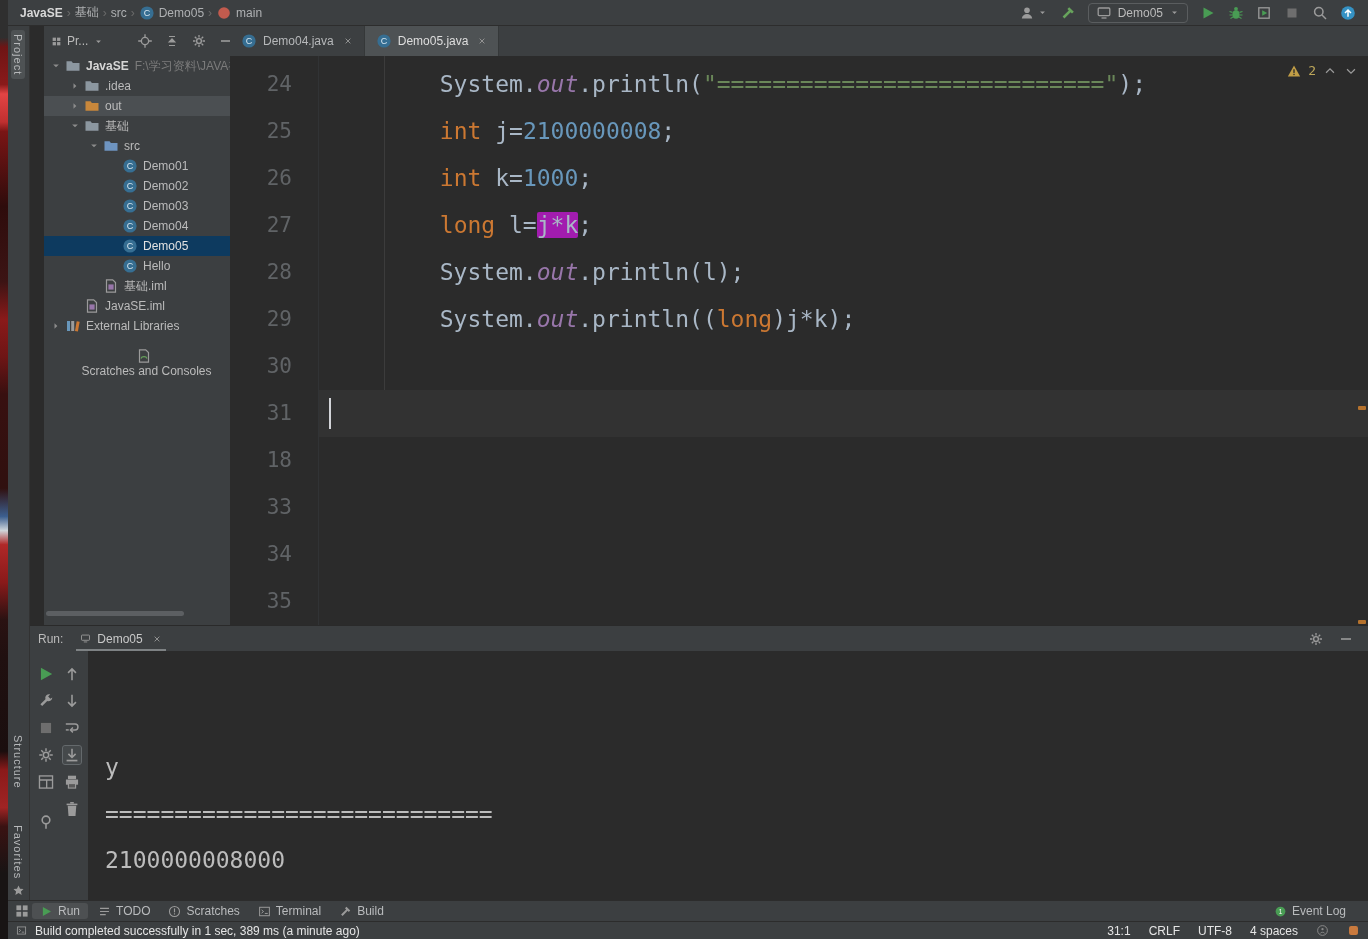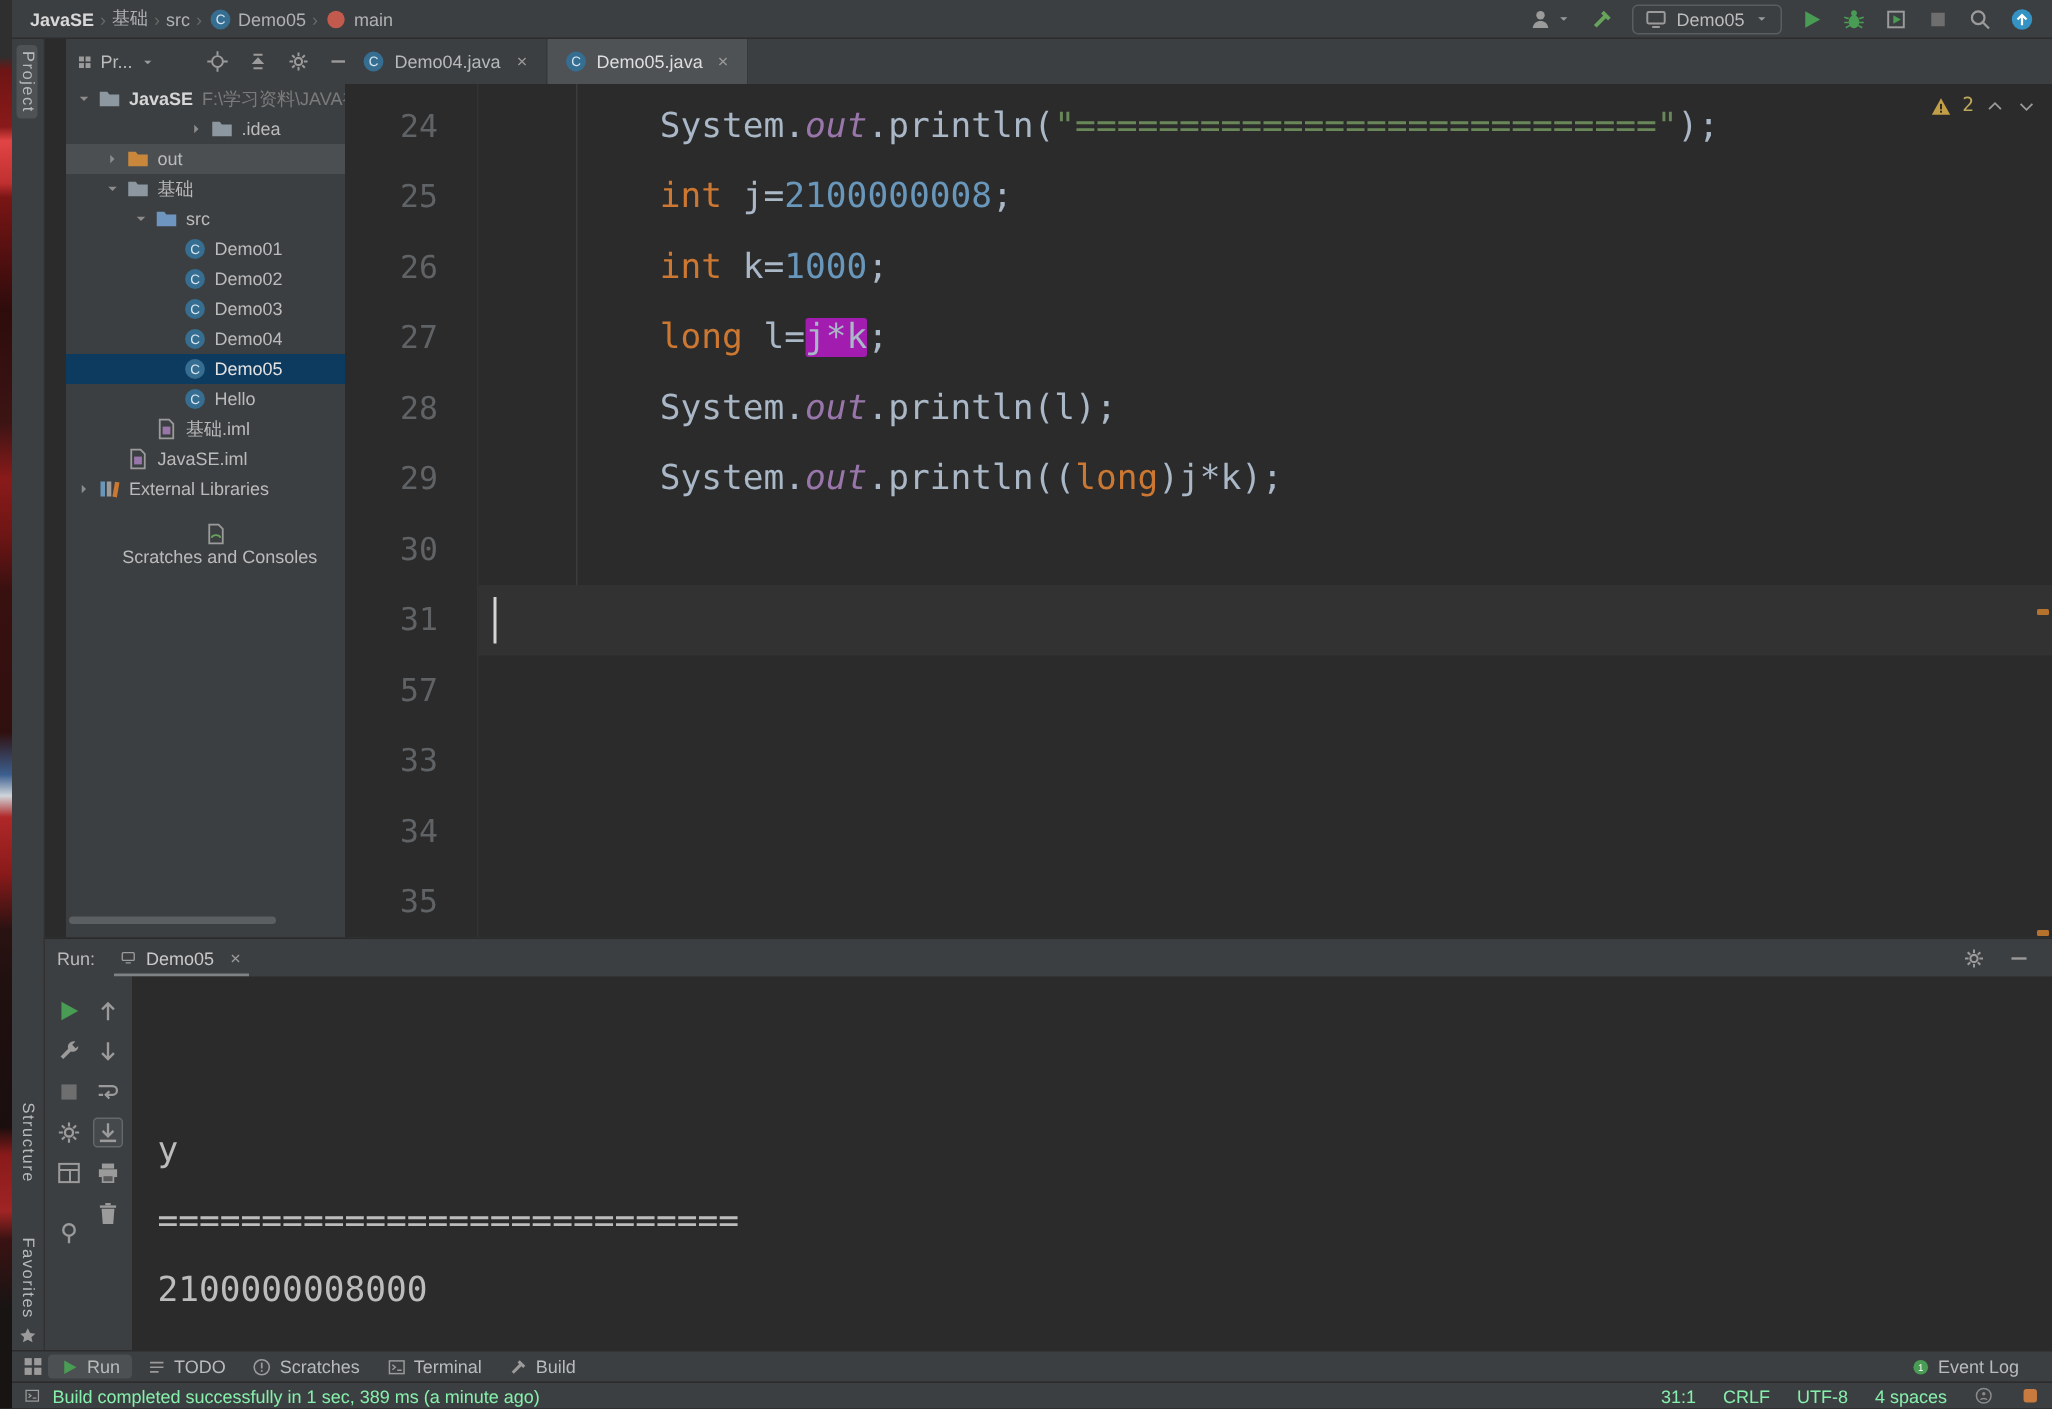--- a/index.html
+++ b/index.html
@@ -98,21 +98,21 @@
   #bottombar{position:absolute;left:8px;top:900px;width:1360px;height:21px;background:#3c3f41;border-top:1px solid #2c2c2c;
     display:flex;align-items:center;gap:2px;padding:0 6px;color:#b9bbbd}
   #bb-left,#bb-right{display:flex;align-items:center;gap:2px}
   #bb-right{margin-left:auto;padding-right:8px}
   .bb-item{display:flex;align-items:center;gap:5px;padding:1px 8px;border-radius:3px;cursor:default}
   .bb-item.active{background:rgba(255,255,255,.09)}
   .bb-item .icon{width:13px;height:13px}
 
   
   #statusbar{position:absolute;left:8px;top:921px;width:1360px;height:18px;background:#3c3f41;border-top:1px solid #2c2c2c;
-    display:flex;align-items:center;padding:0 8px;gap:8px;color:#86efac}
+    display:flex;align-items:center;padding:0 8px;gap:8px;color:#e5e5e5}
   #sb-right{margin-left:auto;display:flex;align-items:center;gap:18px}
   #sb-right .icon{width:13px;height:13px}
 </style>
 </head>
 <body>
 
 <div id="app">
 
   <div id="desktop"></div>
 
@@ -300,21 +300,21 @@
             </svg>
           </span>
           <span class="icon">
             <svg viewBox="0 0 16 16">
               <path d="M1.5 3.2h5l1.4 1.8h6.6v7.8h-13z" fill="#8C97A0"></path>
             </svg>
           </span>
           <span class="bold">JavaSE</span>
           <span class="suffix">F:\学习资料\JAVA初学</span>
         </div>
-        <div class="trow" style="padding-left: 25px; justify-content: center;">
+        <div class="trow" style="padding-left: 25px;">
           <span class="chev">
             <svg viewBox="0 0 16 16">
               <path d="M6 4.2l3.8 3.8L6 11.8z" fill="#8C8C8C"></path>
             </svg>
           </span>
           <span class="icon">
             <svg viewBox="0 0 16 16">
               <path d="M1.5 3.2h5l1.4 1.8h6.6v7.8h-13z" fill="#8C97A0"></path>
             </svg>
           </span>
@@ -505,21 +505,21 @@
     <div id="indent-guide"></div>
     <div id="gutter">
         <div class="g-line">24</div>
         <div class="g-line">25</div>
         <div class="g-line">26</div>
         <div class="g-line">27</div>
         <div class="g-line">28</div>
         <div class="g-line">29</div>
         <div class="g-line">30</div>
         <div class="g-line">31</div>
-        <div class="g-line">57</div>
+        <div class="g-line">18</div>
         <div class="g-line">33</div>
         <div class="g-line">34</div>
         <div class="g-line">35</div>
       </div>
     <div id="code"><div class="ed-line"><span class="tk p">        System.</span><span class="tk f">out</span><span class="tk p">.println(</span><span class="tk s">"============================"</span><span class="tk p">);</span></div><div class="ed-line"><span class="tk p">        </span><span class="tk k">int</span><span class="tk p"> j=</span><span class="tk n">2100000008</span><span class="tk p">;</span></div><div class="ed-line"><span class="tk p">        </span><span class="tk k">int</span><span class="tk p"> k=</span><span class="tk n">1000</span><span class="tk p">;</span></div><div class="ed-line"><span class="tk p">        </span><span class="tk k">long</span><span class="tk p"> l=</span><span class="tk hl">j*k</span><span class="tk p">;</span></div><div class="ed-line"><span class="tk p">        System.</span><span class="tk f">out</span><span class="tk p">.println(l);</span></div><div class="ed-line"><span class="tk p">        System.</span><span class="tk f">out</span><span class="tk p">.println((</span><span class="tk k">long</span><span class="tk p">)j*k);</span></div><div class="ed-line"></div><div class="ed-line"></div><div class="ed-line"></div><div class="ed-line"></div><div class="ed-line"></div><div class="ed-line"></div></div>
     <div id="caret" style="top: 342px;"></div>
     <div id="insp">
       <span class="icon">
           <svg viewBox="0 0 16 16">
             <path d="M8 1.8l7 12.4H1z" fill="#C29E46"></path>

